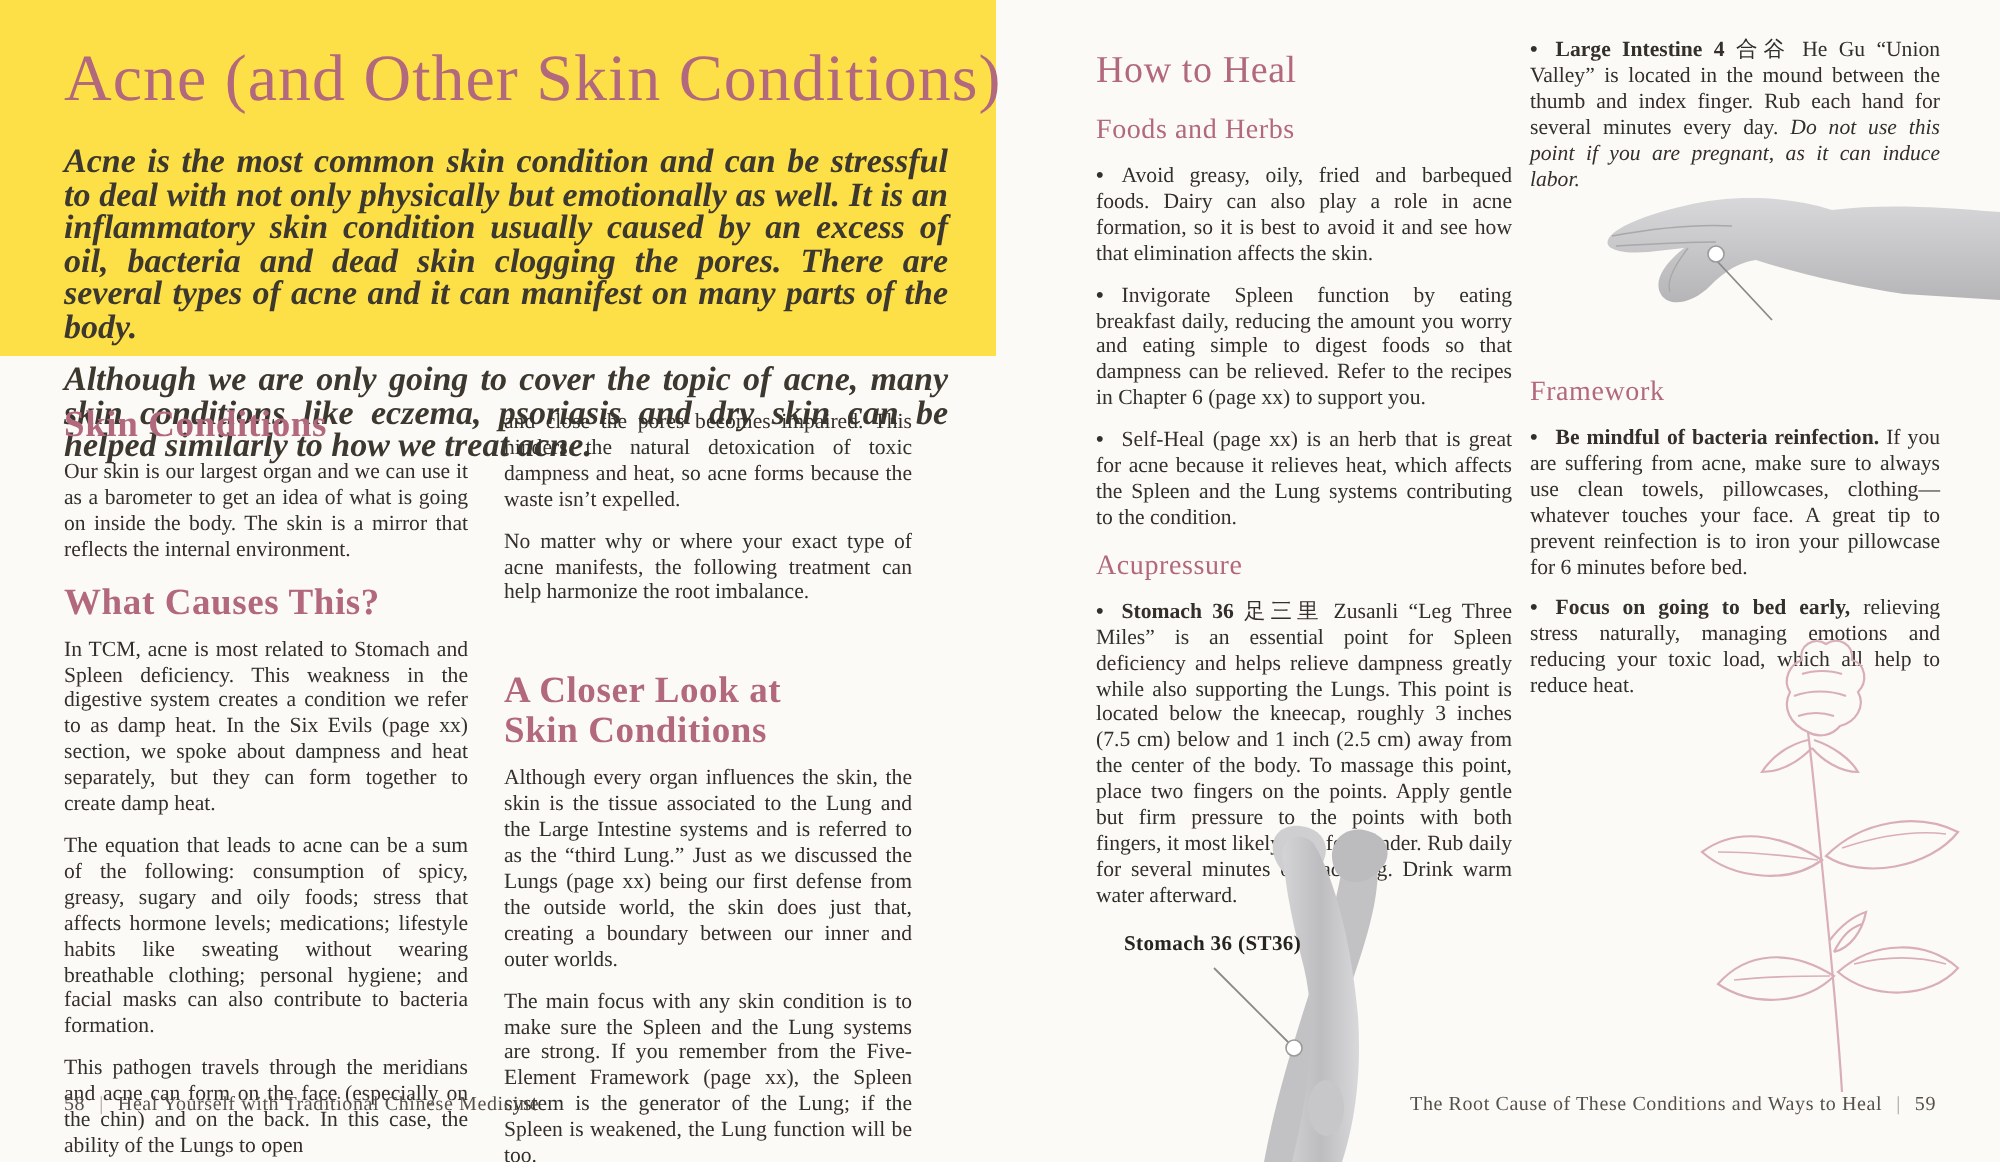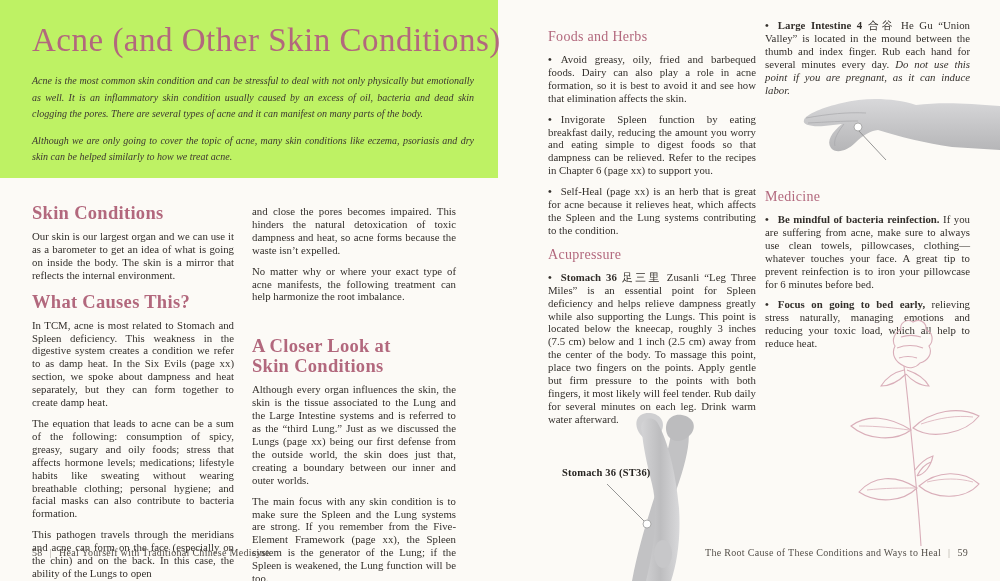--- a/index.html
+++ b/index.html
@@ -9,30 +9,30 @@
     background:#fcfaf6; overflow:hidden;
     font-family:"Liberation Serif", serif; color:#332f2b;
   }
   .page { position:absolute; top:0; width:500px; height:581px; }
   .page-left { left:0; }
   .page-right { left:500px; }
 
   
   .banner {
     position:absolute; left:0; top:0; width:498px; height:178px;
-    background:#bef264; padding:22px 28px 0 32px;
+    background:#fde047; padding:22px 28px 0 32px;
   }
   .chapter-title {
     font-family:"Liberation Serif", serif; font-weight:400;
     font-size:33px; letter-spacing:0.5px; color:#b2687d;
     margin-bottom:14px; white-space:nowrap;
   }
   .intro {
-    font-style:italic; font-size:10px; line-height:16.5px;
-    color:#3c372f; text-align:justify; width:442px; margin-bottom:10px;
+    font-style:italic; font-size:17px; line-height:16.5px;
+    color:#3c372f; text-align:justify; width:442px; margin-bottom:10px;font-weight:bold;
   }
 
   
   .col { position:absolute; }
   .sec-h {
     font-weight:700; color:#b2687d; letter-spacing:0.3px;
     font-size:18.5px; line-height:20px; margin-bottom:7px;
   }
   .big-h { font-size:19px; line-height:22px; color:#b2687d; font-weight:400; margin-bottom:11px; letter-spacing:0.3px; }
   .sub-h { font-size:14px; line-height:16px; color:#b2687d; font-weight:400; margin-bottom:8px; margin-top:4px; letter-spacing:0.3px; }
@@ -97,20 +97,21 @@
     </div>
 
     <div class="footer footer-left">
       <span>58</span><span class="sep">|</span><span>Heal Yourself with Traditional Chinese Medicine</span>
     </div>
   </section>
 
   <section class="page page-right">
 
     <div class="col" style="left:48px; top:25px; width:208px;">
+      <h2 class="big-h">How to Heal</h2>
       <h3 class="sub-h">Foods and Herbs</h3>
       <p class="body bullet">Avoid greasy, oily, fried and barbequed foods. Dairy can also play a role in acne formation, so it is best to avoid it and see how that elimination affects the skin.</p>
       <p class="body bullet">Invigorate Spleen function by eating breakfast daily, reducing the amount you worry and eating simple to digest foods so that dampness can be relieved. Refer to the recipes in Chapter 6 (page xx) to support you.</p>
       <p class="body bullet">Self-Heal (page xx) is an herb that is great for acne because it relieves heat, which affects the Spleen and the Lung systems contributing to the condition.</p>
       <h3 class="sub-h gap-top">Acupressure</h3>
       <p class="body bullet"><strong>Stomach 36</strong><span> 足三里 Zusanli “Leg Three Miles” is an essential point for Spleen deficiency and helps relieve dampness greatly while also supporting the Lungs. This point is located below the kneecap, roughly 3 inches (7.5 cm) below and 1 inch (2.5 cm) away from the center of the body. To massage this point, place two fingers on the points. Apply gentle but firm pressure to the points with both fingers, it most likely will feel tender. Rub daily for several minutes on each leg. Drink warm water afterward.</span></p>
     </div>
 
     <figure class="legs-fig">
       <svg width="215" height="169" viewBox="0 0 215 169">
@@ -159,21 +160,21 @@
         <path d="M44 34 C38 42 33 50 35 56" stroke="#a8a8aa" stroke-width="0.7" fill="none"></path>
 
         <line x1="58" y1="40" x2="86" y2="70" stroke="#8a8a8a" stroke-width="0.9"></line>
 
         <circle cx="58" cy="37" r="4" fill="#ffffff" stroke="#9a9a9a" stroke-width="0.8"></circle>
       </svg>
       
     </figure>
 
     <div class="col" style="left:265px; top:185px; width:205px;">
-      <h3 class="sub-h">Medicine</h3>
+      <h3 class="sub-h">Framework</h3>
       <p class="body bullet"><strong>Be mindful of bacteria reinfection.</strong><span> If you are suffering from acne, make sure to always use clean towels, pillowcases, clothing—whatever touches your face. A great tip to prevent reinfection is to iron your pillowcase for 6 minutes before bed.</span></p>
       <p class="body bullet"><strong>Focus on going to bed early,</strong><span> relieving stress naturally, managing emotions and reducing your toxic load, which all help to reduce heat.</span></p>
     </div>
 
     <figure class="flower-fig">
       <svg width="164" height="228" viewBox="0 0 164 228" fill="none">
         <g stroke="#d9aeb9" stroke-width="1.1" fill="none">
 
           <path d="M88 228 C86 195 83 165 80 135 C77 105 74 72 71 48"></path>
 

